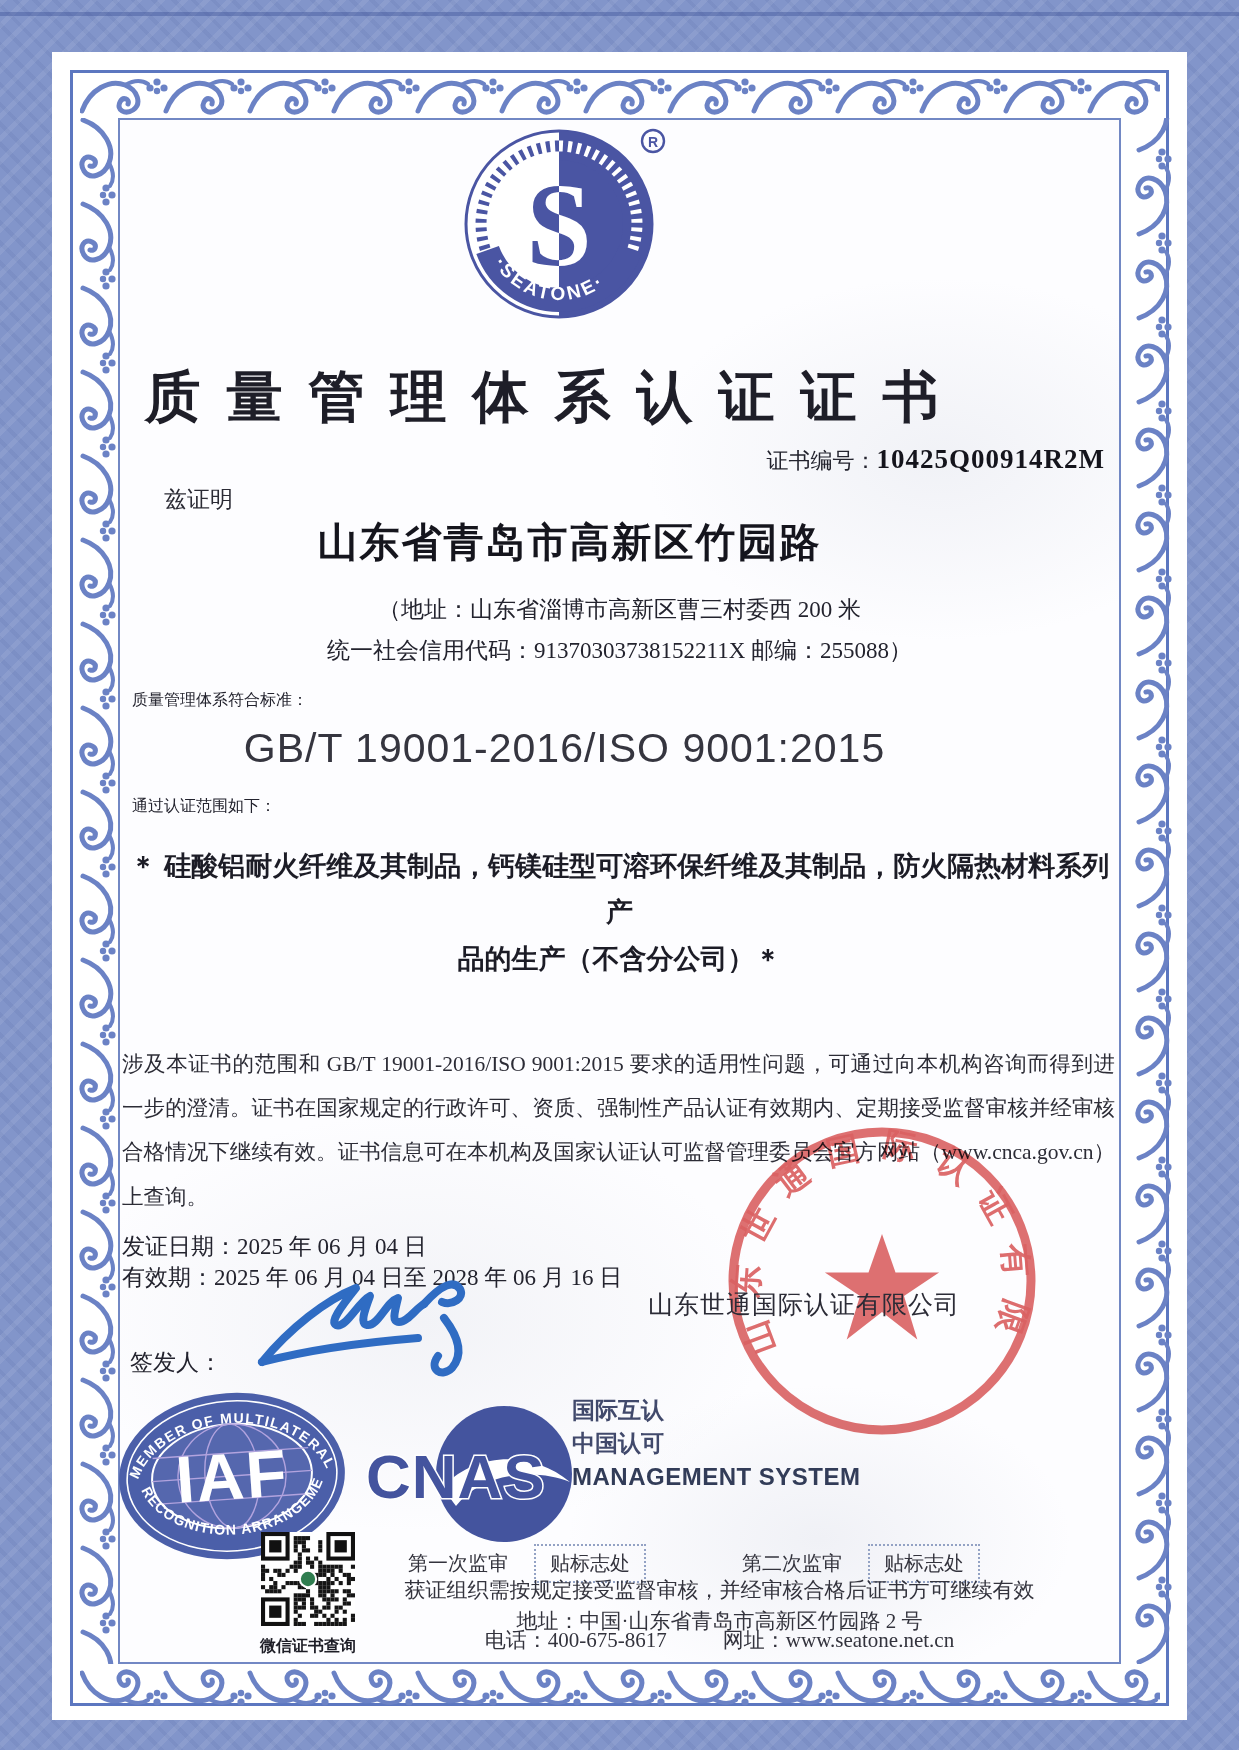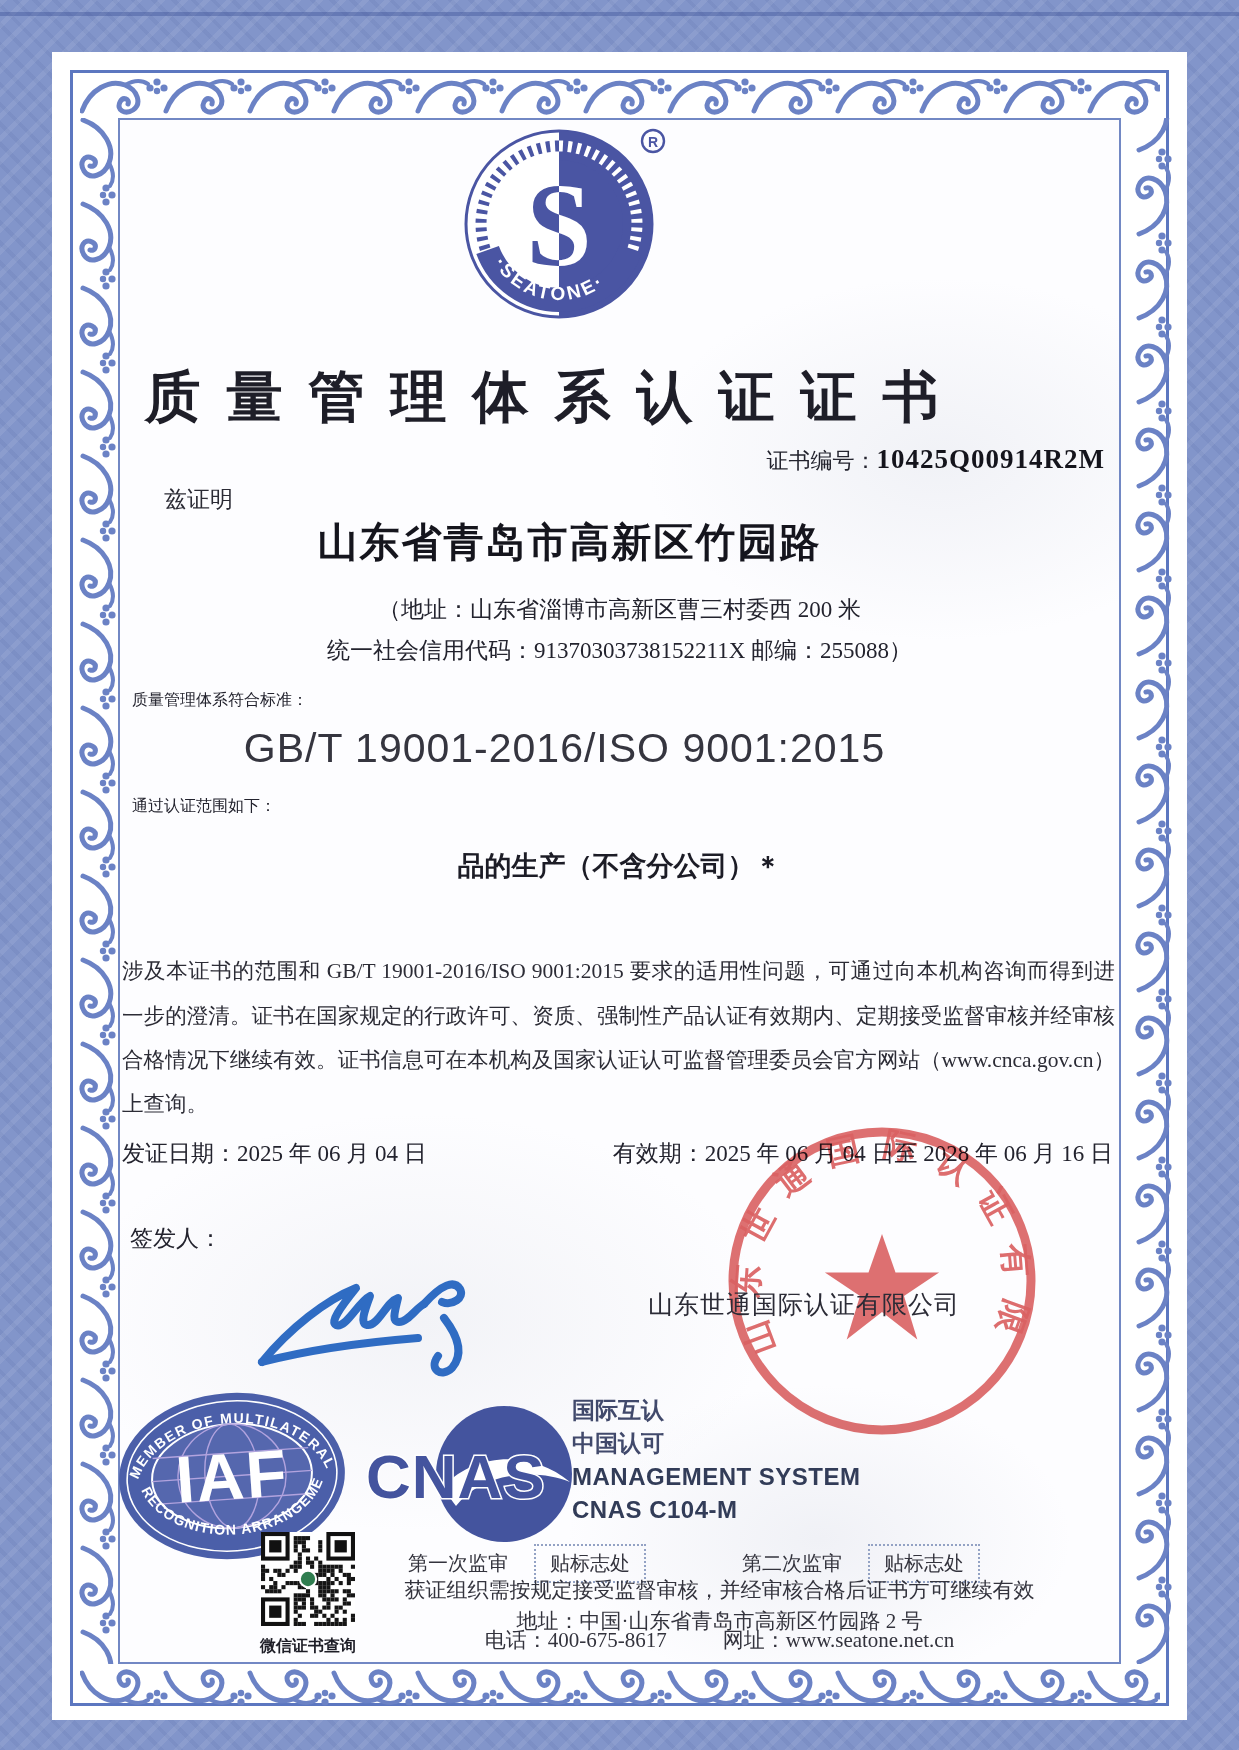--- a/index.html
+++ b/index.html
@@ -42,21 +42,21 @@
   .addr1{margin-top:24px;}
   .addr2{margin-top:10px;}
   .lbl{margin-top:24px;margin-left:12px;font-size:16px;color:#23232e;
     font-family:"Liberation Serif","DejaVu Serif",serif;}
   .standard{margin-top:14px;text-align:center;transform:translateX(-55px);
     font-size:41px;font-weight:500;color:#35353f;letter-spacing:1px;}
   .scope{margin-top:26px;text-align:center;font-size:27px;font-weight:700;color:#1c1c26;line-height:1.72;}
   .disclaimer{margin:60px 4px 0 2px;font-size:21.5px;line-height:2.05;text-align:justify;color:#2c2c36;
     font-family:"Liberation Serif","DejaVu Serif",serif;}
   .dates-row{margin-top:12px;display:flex;justify-content:space-between;padding:0 6px 0 2px;
-    font-size:23px;color:#23232e;font-family:"Liberation Serif","DejaVu Serif",serif;}
+    font-size:23px;color:#23232e;font-family:"Liberation Serif","DejaVu Serif",serif;flex-direction:column;}
   .signer-label{margin-top:54px;margin-left:10px;font-size:23px;color:#23232e;
     font-family:"Liberation Serif","DejaVu Serif",serif;}
   .signature{position:absolute;left:128px;top:1150px;}
   .issuer-line{position:absolute;left:528px;top:1176px;width:400px;font-size:25px;color:#2b2b36;
     letter-spacing:1px;z-index:6;font-family:"Liberation Serif","DejaVu Serif",serif;}
   .seal{position:absolute;left:597px;top:1004px;z-index:5;mix-blend-mode:multiply;opacity:.92;}
 
   .iaf-logo{position:absolute;left:-6px;top:1275px;}
   .cnas-logo{position:absolute;left:244px;top:1290px;}
   .accr-block{position:absolute;left:452px;top:1282px;line-height:33px;}
@@ -644,20 +644,21 @@
       <div class="certify-label">兹证明</div>
       <div class="company">山东省青岛市高新区竹园路</div>
       <div class="addr1">（地址：山东省淄博市高新区曹三村委西 200 米</div>
       <div class="addr2">统一社会信用代码：91370303738152211X 邮编：255088）</div>
 
       <div class="lbl">质量管理体系符合标准：</div>
       <div class="standard">GB/T 19001-2016/ISO 9001:2015</div>
 
       <div class="lbl">通过认证范围如下：</div>
       <div class="scope">
+        <div>＊ 硅酸铝耐火纤维及其制品，钙镁硅型可溶环保纤维及其制品，防火隔热材料系列产</div>
         <div>品的生产（不含分公司）＊</div>
       </div>
 
       <div class="disclaimer">涉及本证书的范围和 GB/T 19001-2016/ISO 9001:2015 要求的适用性问题，可通过向本机构咨询而得到进一步的澄清。证书在国家规定的行政许可、资质、强制性产品认证有效期内、定期接受监督审核并经审核合格情况下继续有效。证书信息可在本机构及国家认证认可监督管理委员会官方网站（www.cnca.gov.cn）上查询。</div>
 
       <div class="dates-row">
         <div>
           <span>发证日期：</span><span>2025 年 06 月 04 日</span>
         </div>
         <div>
@@ -714,21 +715,20 @@
       <svg class="cnas-logo" width="216" height="160" viewBox="0 0 216 160">
         <circle cx="140" cy="72" r="68" fill="#44549e"></circle>
         <path d="M80,84 C112,50 168,48 206,80 C172,66 118,70 92,104 C87,98 83,91 80,84 Z" fill="#ffffff"></path>
         <text x="2" y="96" font-size="62" font-weight="800" fill="#44549e" stroke="#ffffff" stroke-width="3" paint-order="stroke" letter-spacing="1">CNAS</text>
       </svg>
 
       <div class="accr-block">
         <div class="accr-zh">国际互认</div>
         <div class="accr-zh">中国认可</div>
         <div class="accr-en">MANAGEMENT SYSTEM</div>
-        <div class="accr-en">CNAS C104-M</div>
       </div>
 
       <div class="qr-box">
         <svg id="qr" width="94" height="94" viewBox="0 0 92 92" style="background:#fff">
             <rect x="32" y="4" width="4" height="4" fill="#151515"></rect>
             <rect x="36" y="4" width="4" height="4" fill="#151515"></rect>
             <rect x="40" y="4" width="4" height="4" fill="#151515"></rect>
             <rect x="44" y="4" width="4" height="4" fill="#151515"></rect>
             <rect x="32" y="8" width="4" height="4" fill="#151515"></rect>
             <rect x="36" y="8" width="4" height="4" fill="#151515"></rect>

